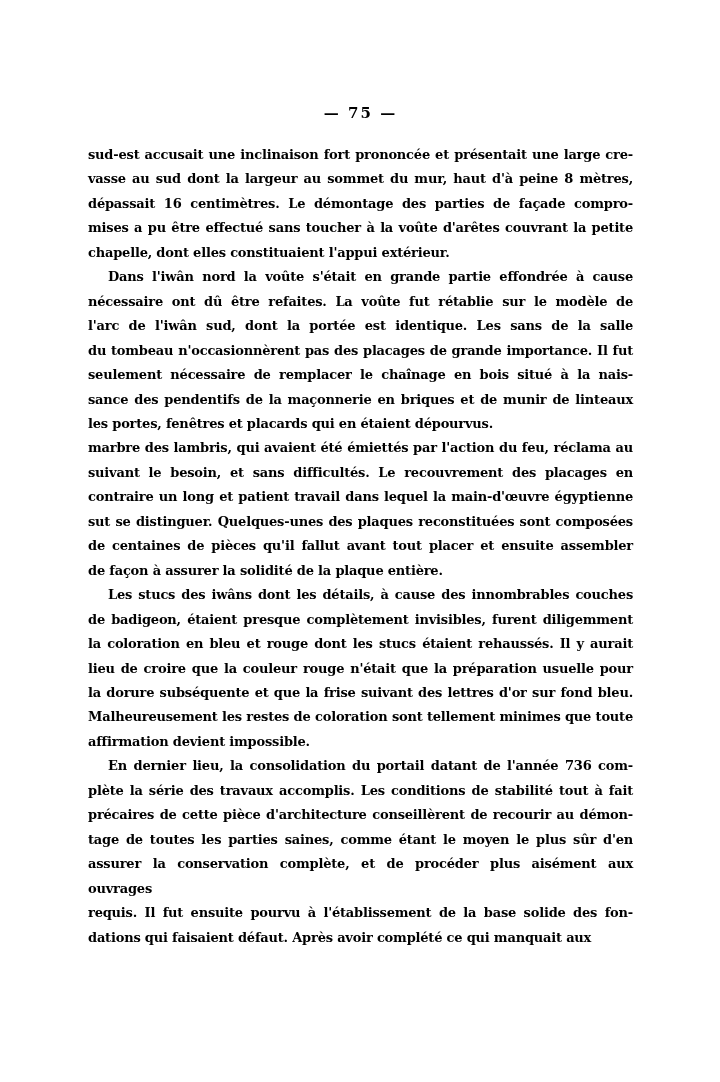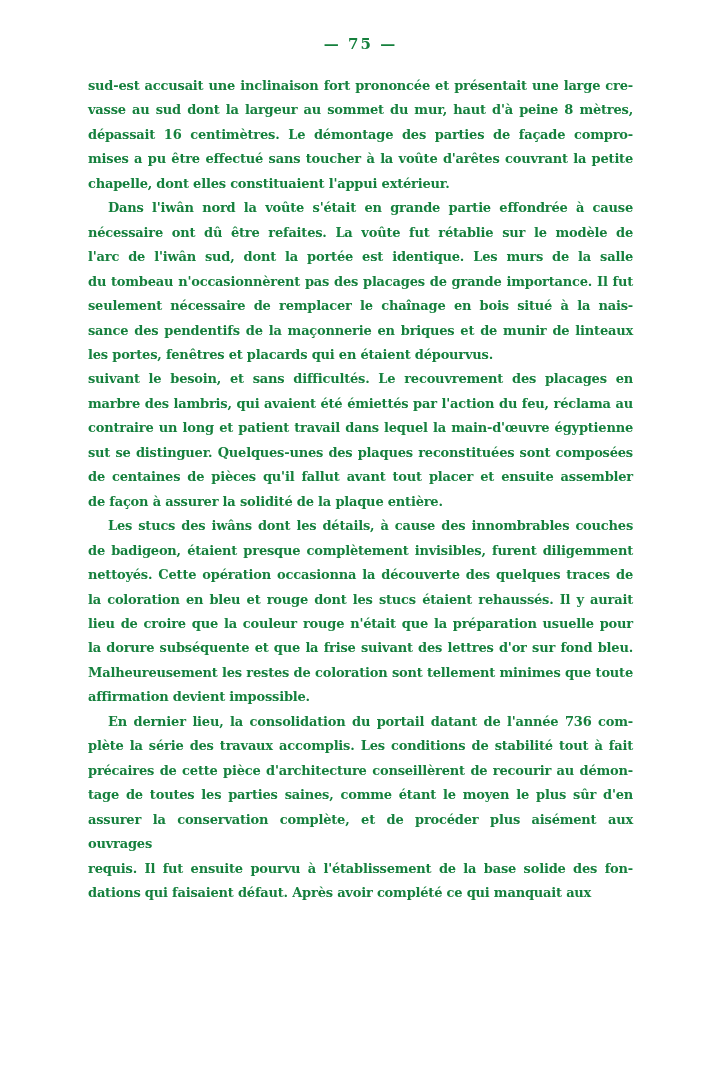--- a/index.html
+++ b/index.html
@@ -7,24 +7,24 @@
     padding: 0;
     width: 720px;
     height: 1082px;
     background: #ffffff;
     overflow: hidden;
   }
   .page {
     position: relative;
     width: 545px;
     margin-left: 88px;
-    padding-top: 34px;
+    padding-top: 103px;
     font-family: "DejaVu Serif", serif;
     font-weight: bold;
-    color: #15803d;
+    color: #000000;
     -webkit-font-smoothing: antialiased;
   }
   .page-header {
     text-align: center;
     font-size: 15px;
     line-height: 20px;
     letter-spacing: 2px;
     white-space: pre;
   }
   .page-text {
@@ -57,38 +57,37 @@
       <div class="paragraph">
         <div class="line">sud-est accusait une inclinaison fort prononcée et présentait une large cre-</div>
         <div class="line">vasse au sud dont la largeur au sommet du mur, haut d'à peine 8 mètres,</div>
         <div class="line">dépassait 16 centimètres. Le démontage des parties de façade compro-</div>
         <div class="line">mises a pu être effectué sans toucher à la voûte d'arêtes couvrant la petite</div>
         <div class="line last">chapelle, dont elles constituaient l'appui extérieur.</div>
       </div>
       <div class="paragraph">
         <div class="line indent">Dans l'iwân nord la voûte s'était en grande partie effondrée à cause</div>
         <div class="line">nécessaire ont dû être refaites. La voûte fut rétablie sur le modèle de</div>
-        <div class="line">l'arc de l'iwân sud, dont la portée est identique. Les murs de la salle</div>
+        <div class="line">l'arc de l'iwân sud, dont la portée est identique. Les sans de la salle</div>
         <div class="line">du tombeau n'occasionnèrent pas des placages de grande importance. Il fut</div>
         <div class="line">seulement nécessaire de remplacer le chaînage en bois situé à la nais-</div>
         <div class="line">sance des pendentifs de la maçonnerie en briques et de munir de linteaux</div>
         <div class="line last">les portes, fenêtres et placards qui en étaient dépourvus.</div>
       </div>
       <div class="paragraph">
+        <div class="line">marbre des lambris, qui avaient été émiettés par l'action du feu, réclama au</div>
         <div class="line">suivant le besoin, et sans difficultés. Le recouvrement des placages en</div>
-        <div class="line">marbre des lambris, qui avaient été émiettés par l'action du feu, réclama au</div>
         <div class="line">contraire un long et patient travail dans lequel la main-d'œuvre égyptienne</div>
         <div class="line">sut se distinguer. Quelques-unes des plaques reconstituées sont composées</div>
         <div class="line">de centaines de pièces qu'il fallut avant tout placer et ensuite assembler</div>
         <div class="line last">de façon à assurer la solidité de la plaque entière.</div>
       </div>
       <div class="paragraph">
         <div class="line indent">Les stucs des iwâns dont les détails, à cause des innombrables couches</div>
         <div class="line">de badigeon, étaient presque complètement invisibles, furent diligemment</div>
-        <div class="line">nettoyés. Cette opération occasionna la découverte des quelques traces de</div>
         <div class="line">la coloration en bleu et rouge dont les stucs étaient rehaussés. Il y aurait</div>
         <div class="line">lieu de croire que la couleur rouge n'était que la préparation usuelle pour</div>
         <div class="line">la dorure subséquente et que la frise suivant des lettres d'or sur fond bleu.</div>
         <div class="line">Malheureusement les restes de coloration sont tellement minimes que toute</div>
         <div class="line last">affirmation devient impossible.</div>
       </div>
       <div class="paragraph">
         <div class="line indent">En dernier lieu, la consolidation du portail datant de l'année 736 com-</div>
         <div class="line">plète la série des travaux accomplis. Les conditions de stabilité tout à fait</div>
         <div class="line">précaires de cette pièce d'architecture conseillèrent de recourir au démon-</div>

